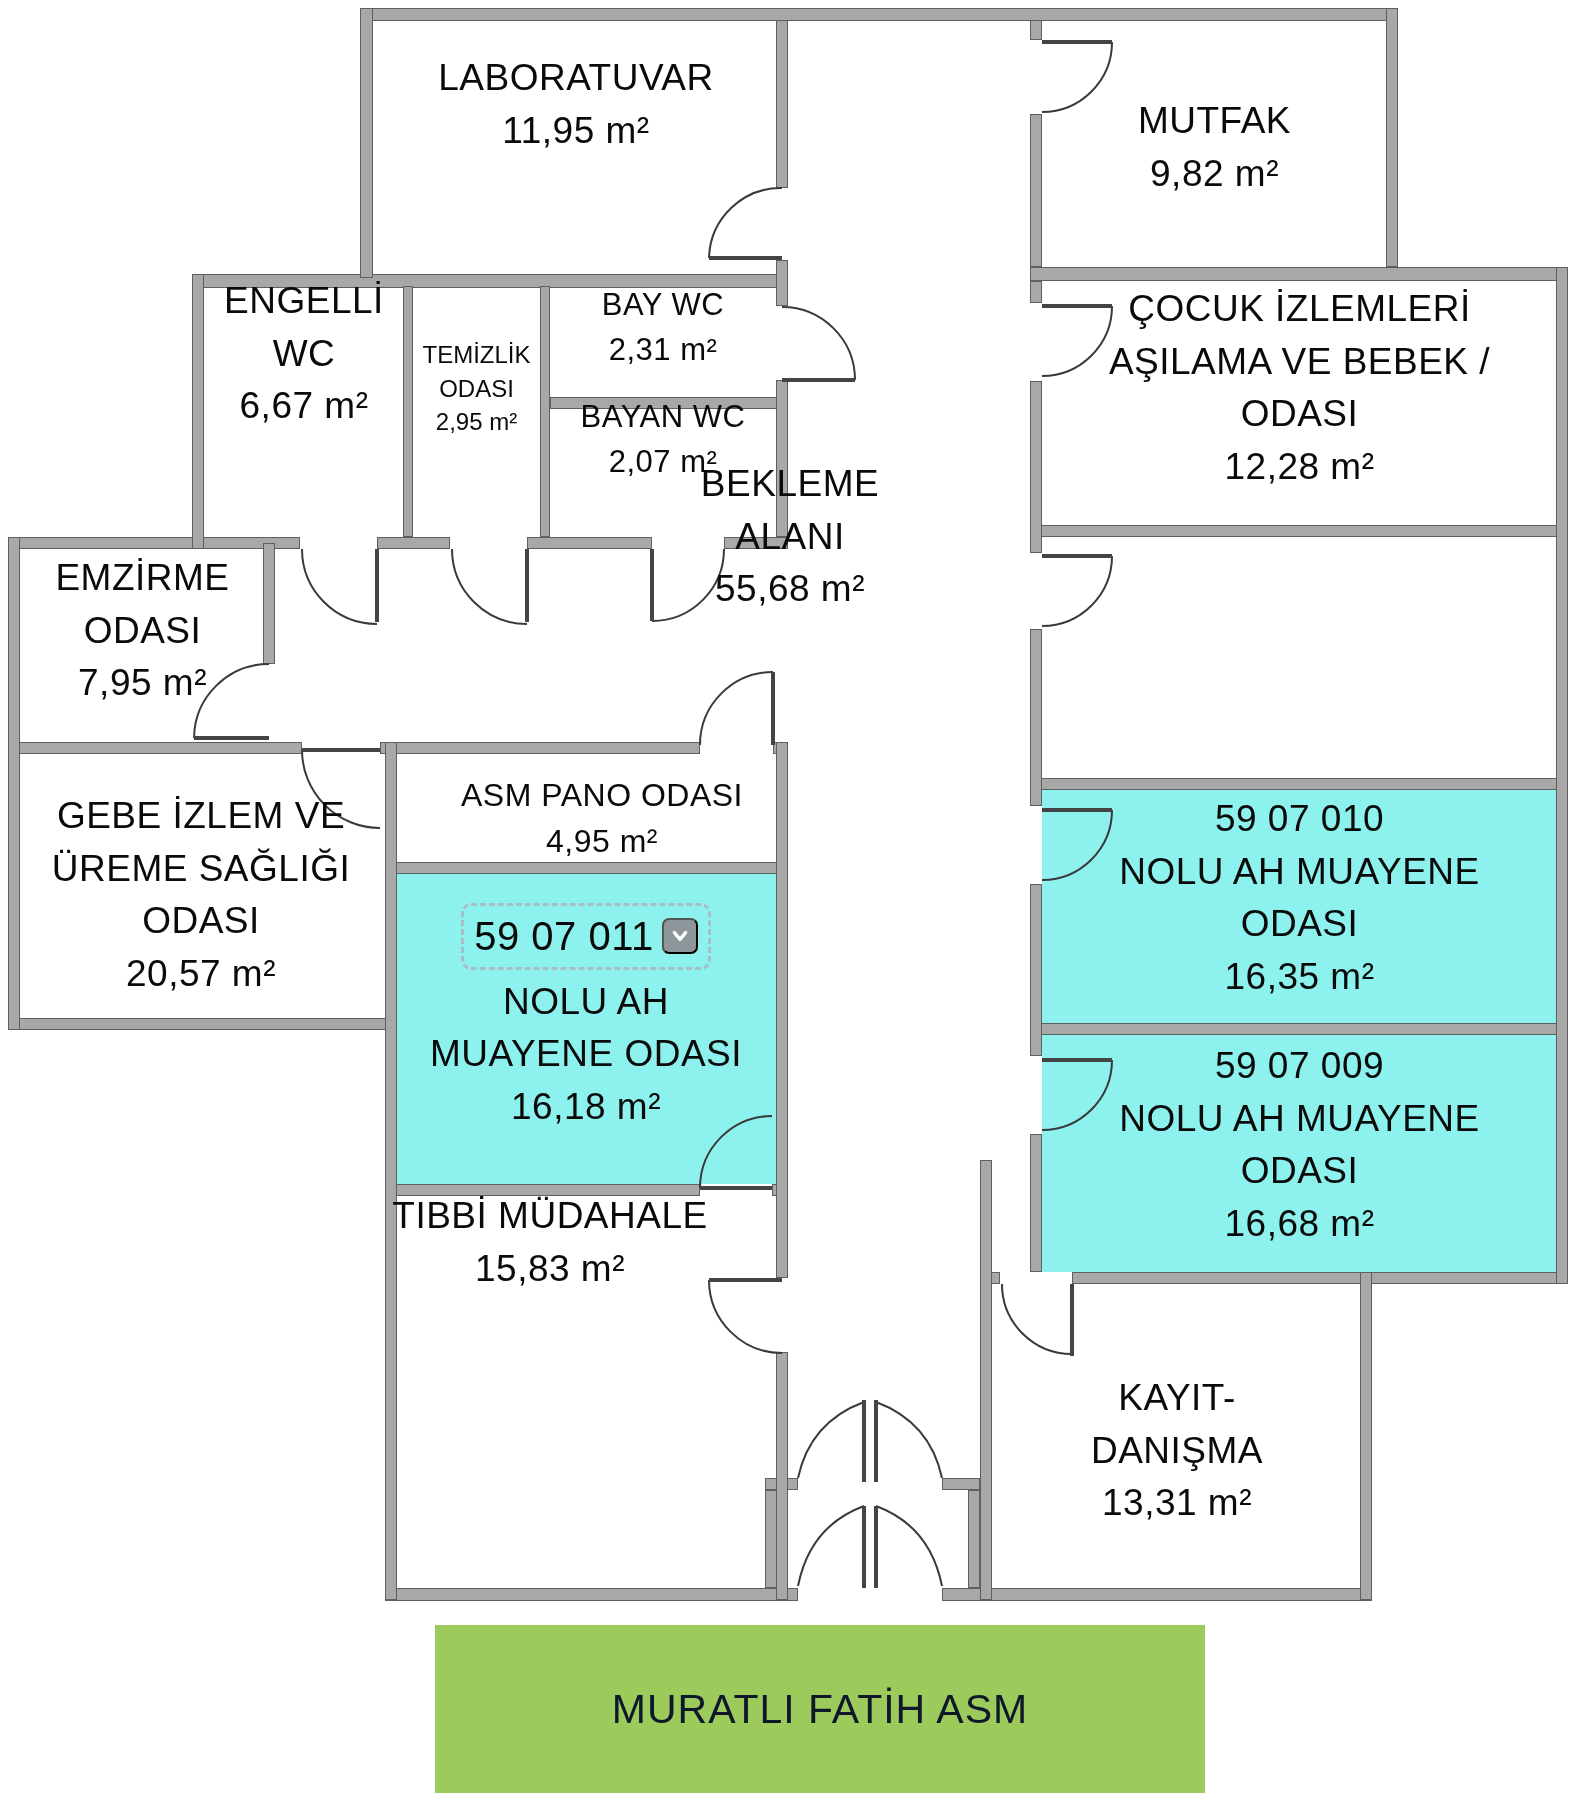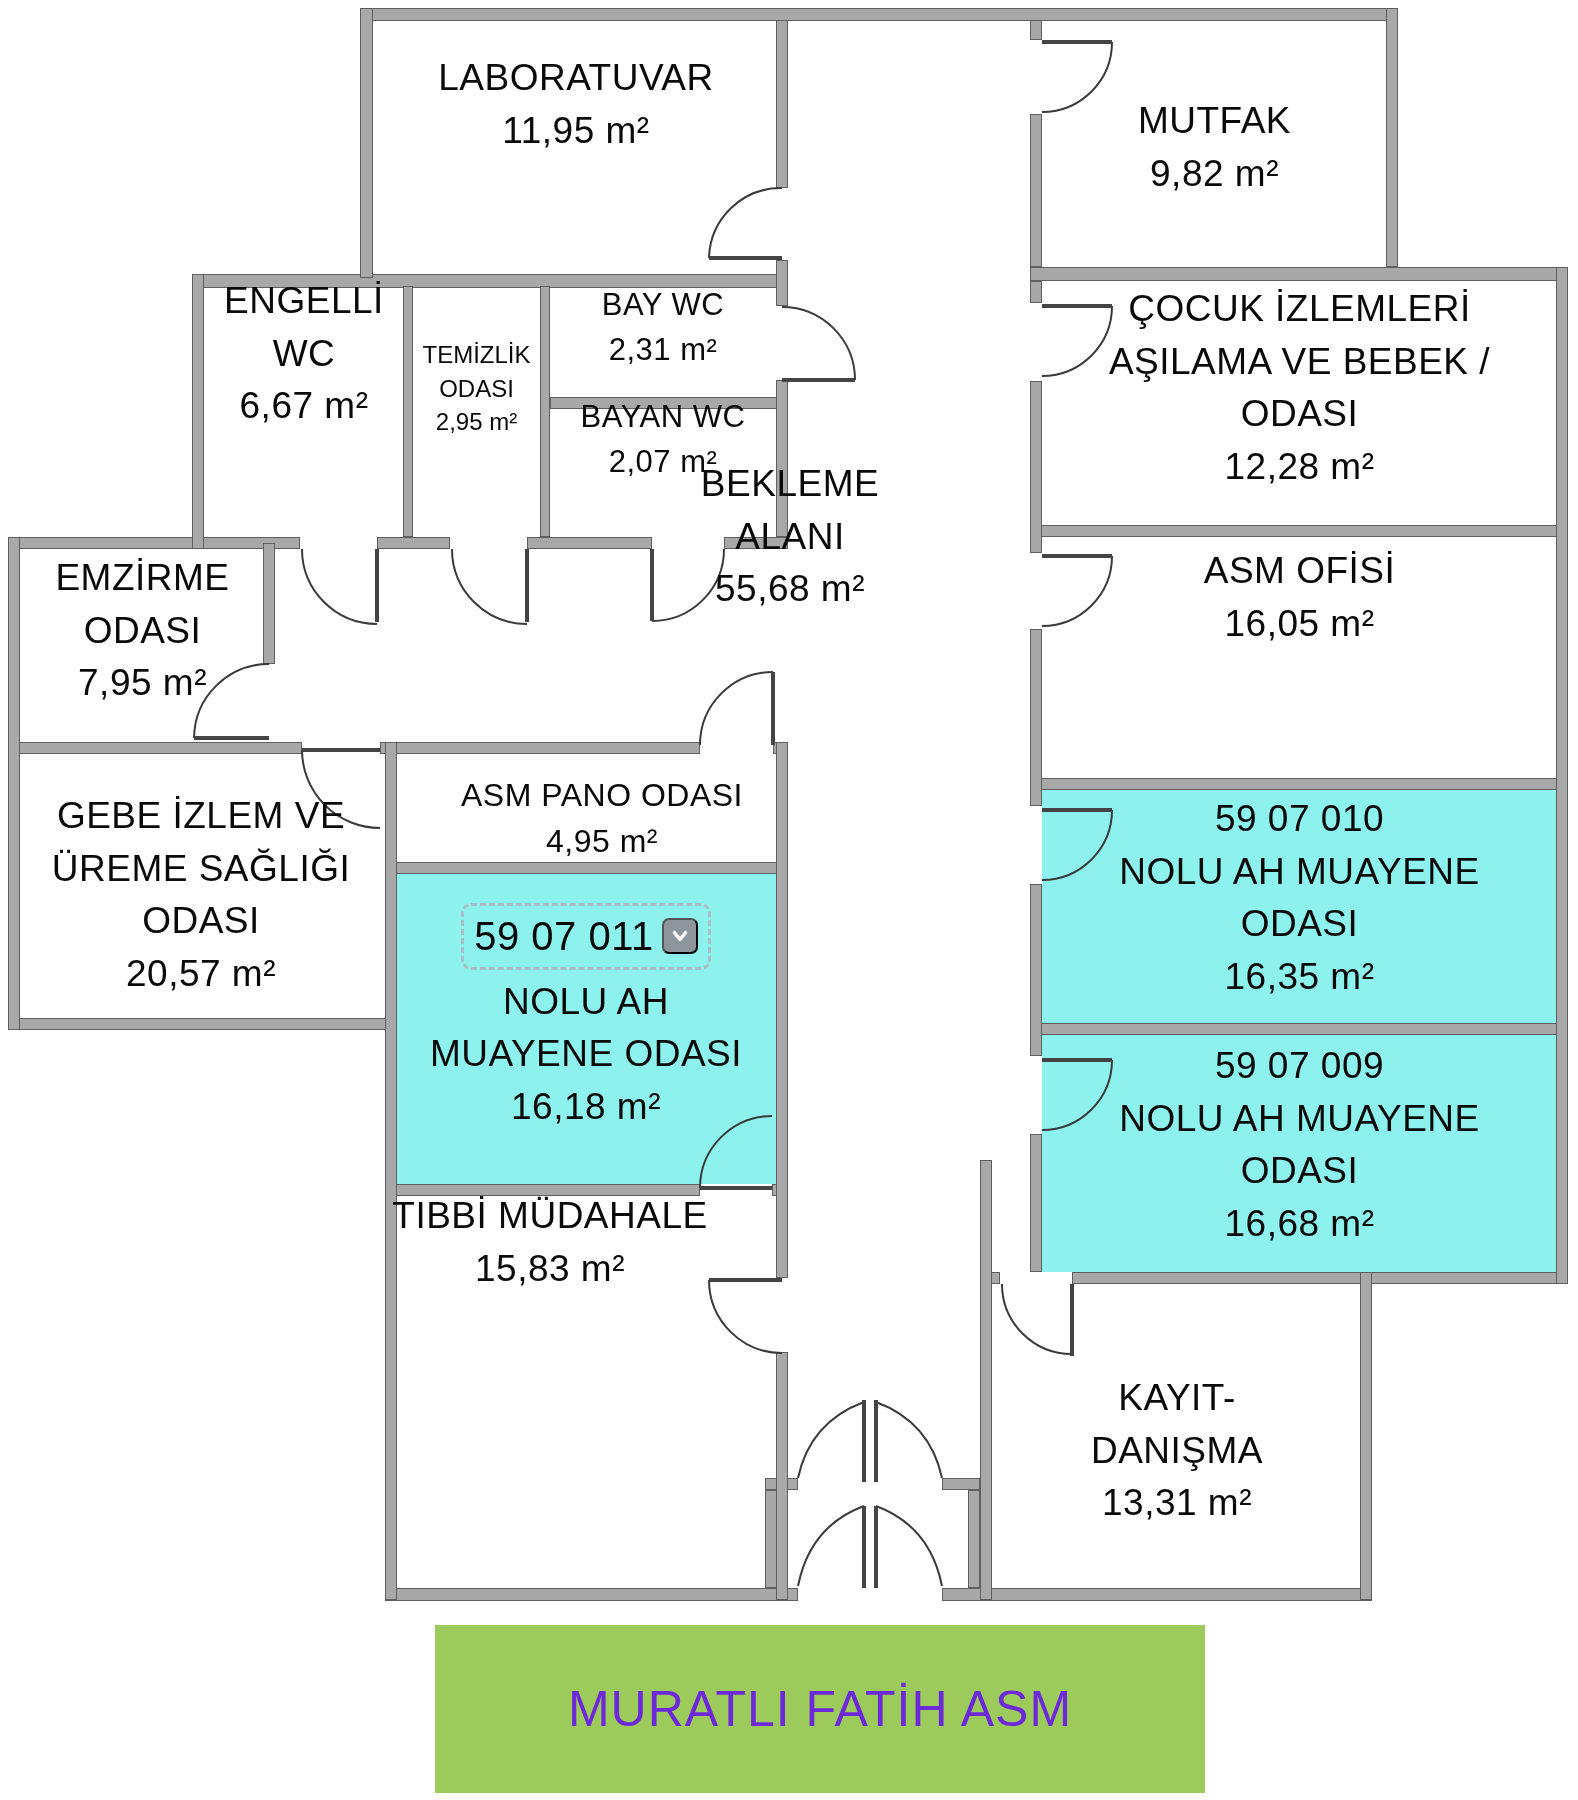--- a/index.html
+++ b/index.html
@@ -13,21 +13,21 @@
   .lbl.sm{font-size:24px;line-height:1.4;letter-spacing:0;}
   .lbl.pn{font-size:32px;line-height:1.45;}
   .code-row{display:inline-flex;align-items:center;gap:8px;border:3px dashed #a9bdc6;
             border-radius:10px;padding:2px 10px;font-size:40px;margin-bottom:6px;cursor:pointer;}
   .dd{width:36px;height:36px;border-radius:7px;background:#8d969b;border:1px solid #79828 6;
       display:flex;align-items:center;justify-content:center;padding:0;cursor:pointer;}
   .dd svg{display:block;}
   #doors{position:absolute;left:0;top:0;pointer-events:none;}
   #banner{position:absolute;left:435px;top:1625px;width:770px;height:168px;
           display:flex;align-items:center;justify-content:center;
-          font-size:50px;letter-spacing:1px;color:#6d28d9;}
+          font-size:41px;letter-spacing:1px;color:#0f172a;}
 </style>
 </head>
 <body>
 
 <div id="plan">
 
   <div class="room" style="left: 397px; top: 874px; width: 379px; height: 310px; background: rgb(141, 242, 237);"></div>
   <div class="room" style="left: 1042px; top: 790px; width: 514px; height: 233px; background: rgb(141, 242, 237);"></div>
   <div class="room" style="left: 1042px; top: 1035px; width: 514px; height: 237px; background: rgb(141, 242, 237);"></div>
 
@@ -173,24 +173,20 @@
     <div>ODASI</div>
     <div>7,95 m²</div>
   </div>
 
   <div class="lbl" style="left:640px;top:458px;width:300px;">
     <div>BEKLEME</div>
     <div>ALANI</div>
     <div>55,68 m²</div>
   </div>
 
-  <div class="lbl" style="left:1042px;top:545px;width:515px;">
-    <div>ASM OFİSİ</div>
-    <div>16,05 m²</div>
-  </div>
 
   <div class="lbl" style="left:15px;top:790px;width:372px;">
     <div>GEBE İZLEM VE</div>
     <div>ÜREME SAĞLIĞI</div>
     <div>ODASI</div>
     <div>20,57 m²</div>
   </div>
 
   <div class="lbl pn" style="left:416px;top:772px;width:372px;">
     <div>ASM PANO ODASI</div>

